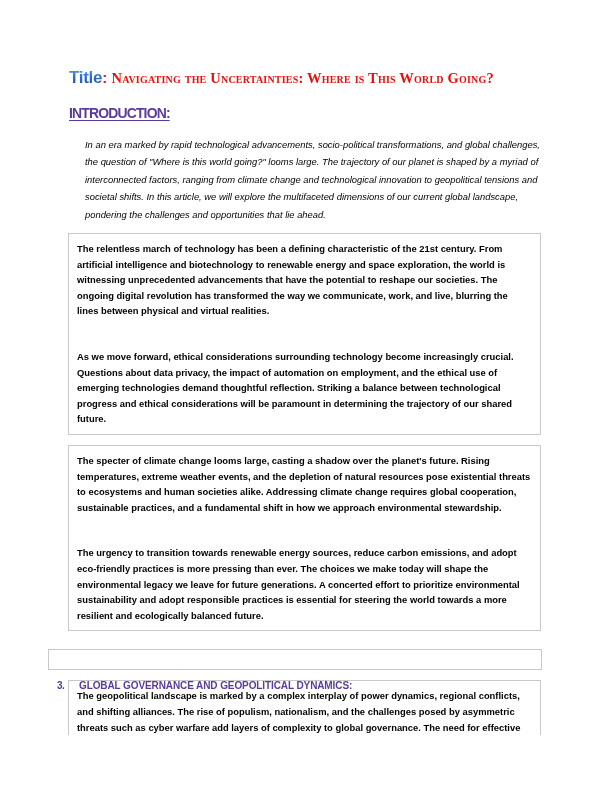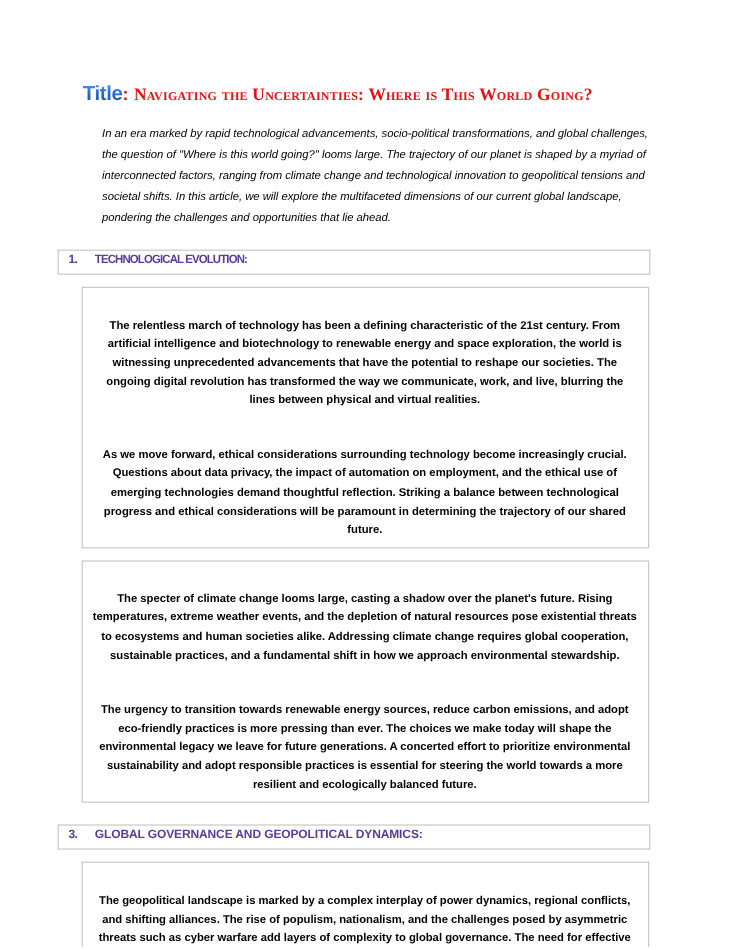--- a/index.html
+++ b/index.html
@@ -113,36 +113,36 @@
   }
   .section-label {
     display: inline-block;
     letter-spacing: -0.75px;
     transform: scaleX(0.95);
     transform-origin: left center;
   }
   .section-label.wide {
     letter-spacing: -0.1px;
     transform: scaleX(1);
+    margin-top: 28px;
   }
   .section-colon {
     color: #5b3a9e;
     font-weight: bold;
   }
 
   
   .body-box {
     margin-top: 10px;
     margin-left: 20px;
     width: 473px;
     border: 1px solid #c8c8c8;
     background: #ffffff;
-    padding: 23px 9px 7px 8px;
+    padding: 7px 9px 7px 8px;
     box-sizing: border-box;
-    text-align: center;
   }
   .body-box.clipped {
     border-bottom: none;
     padding-bottom: 0;
   }
   .body-para {
     margin: 0;
     font-family: "Liberation Sans", sans-serif;
     font-size: 9.4px;
     font-weight: bold;
@@ -157,28 +157,26 @@
 <body>
 
 <div class="page">
   <div class="content">
 
     <div class="title-line">
       <span class="title-word">Title</span><span class="title-colon">:</span>
       <span class="title-rest">Navigating the Uncertainties: Where is This World Going?</span>
     </div>
 
+    <div>
+      <span class="intro-heading">INTRODUCTION:</span>
+    </div>
 
     <p class="intro-para">In an era marked by rapid technological advancements, socio-political transformations, and global challenges, the question of "Where is this world going?" looms large. The trajectory of our planet is shaped by a myriad of interconnected factors, ranging from climate change and technological innovation to geopolitical tensions and societal shifts. In this article, we will explore the multifaceted dimensions of our current global landscape, pondering the challenges and opportunities that lie ahead.</p>
 
-    <div class="section-head-box">
-      <div class="section-head-inner">
-        <span class="section-num">1.</span><span class="section-label">TECHNOLOGICAL EVOLUTION:</span>
-      </div>
-    </div>
     <div class="body-box">
       <p class="body-para">The relentless march of technology has been a defining characteristic of the 21st century. From artificial intelligence and biotechnology to renewable energy and space exploration, the world is witnessing unprecedented advancements that have the potential to reshape our societies. The ongoing digital revolution has transformed the way we communicate, work, and live, blurring the lines between physical and virtual realities.</p>
       <p class="body-para">As we move forward, ethical considerations surrounding technology become increasingly crucial. Questions about data privacy, the impact of automation on employment, and the ethical use of emerging technologies demand thoughtful reflection. Striking a balance between technological progress and ethical considerations will be paramount in determining the trajectory of our shared future.</p>
     </div>
 
     <div class="body-box">
       <p class="body-para">The specter of climate change looms large, casting a shadow over the planet's future. Rising temperatures, extreme weather events, and the depletion of natural resources pose existential threats to ecosystems and human societies alike. Addressing climate change requires global cooperation, sustainable practices, and a fundamental shift in how we approach environmental stewardship.</p>
       <p class="body-para">The urgency to transition towards renewable energy sources, reduce carbon emissions, and adopt eco-friendly practices is more pressing than ever. The choices we make today will shape the environmental legacy we leave for future generations. A concerted effort to prioritize environmental sustainability and adopt responsible practices is essential for steering the world towards a more resilient and ecologically balanced future.</p>
     </div>
 

